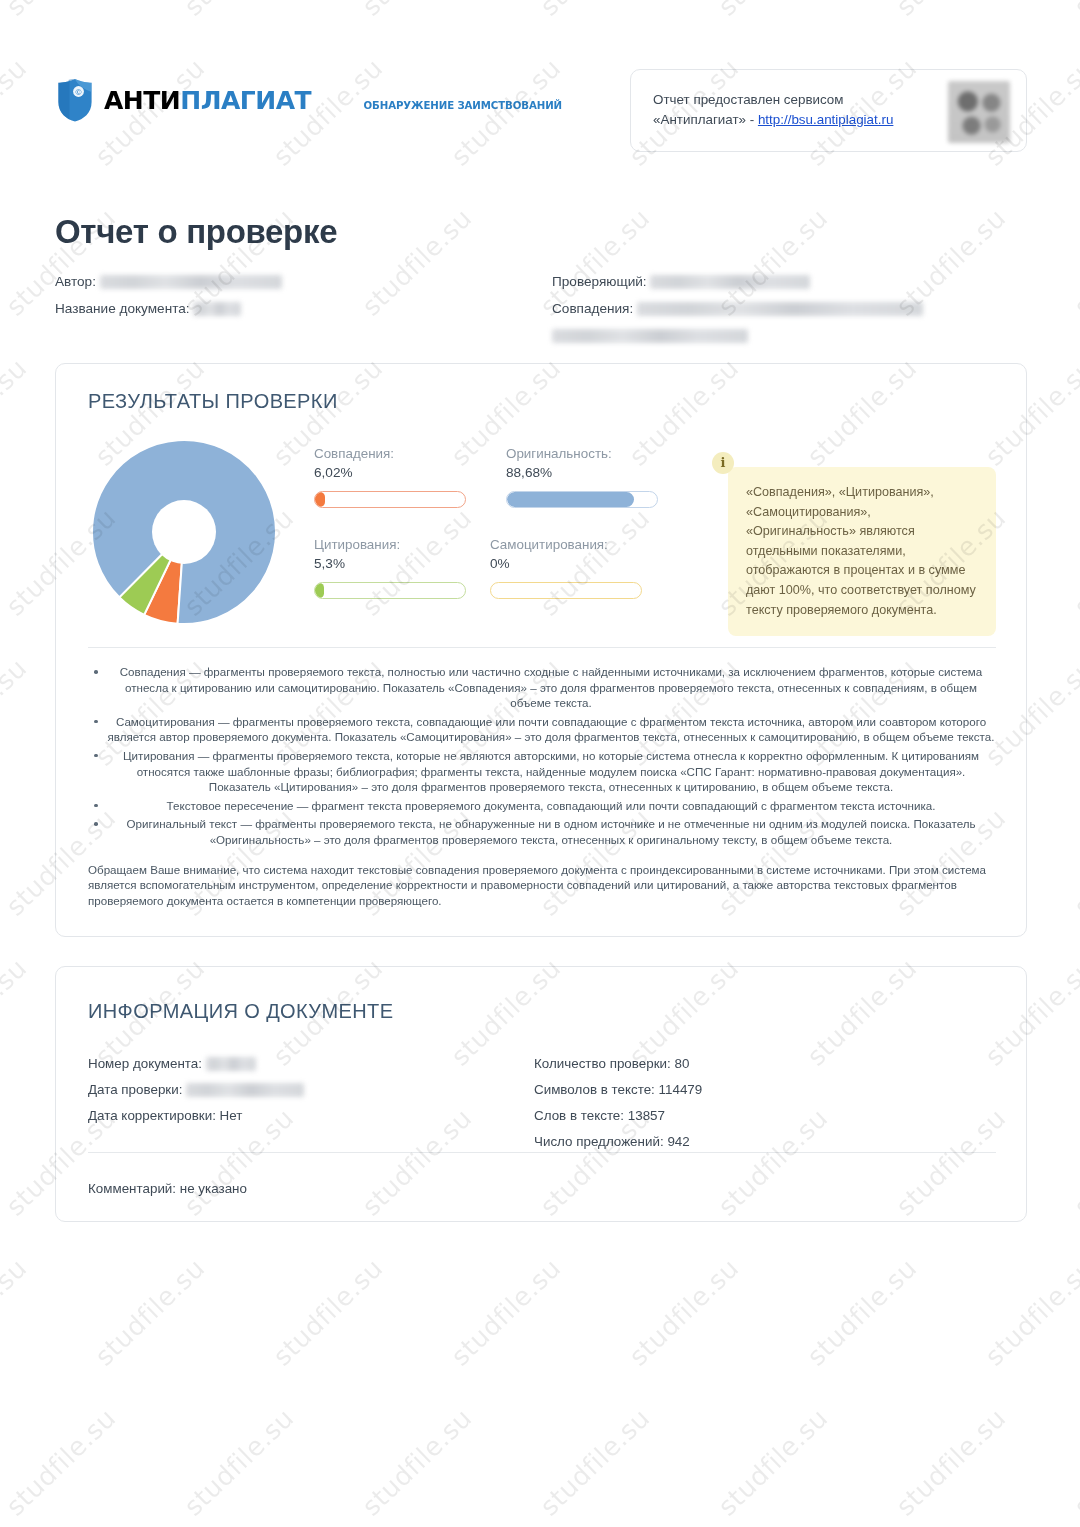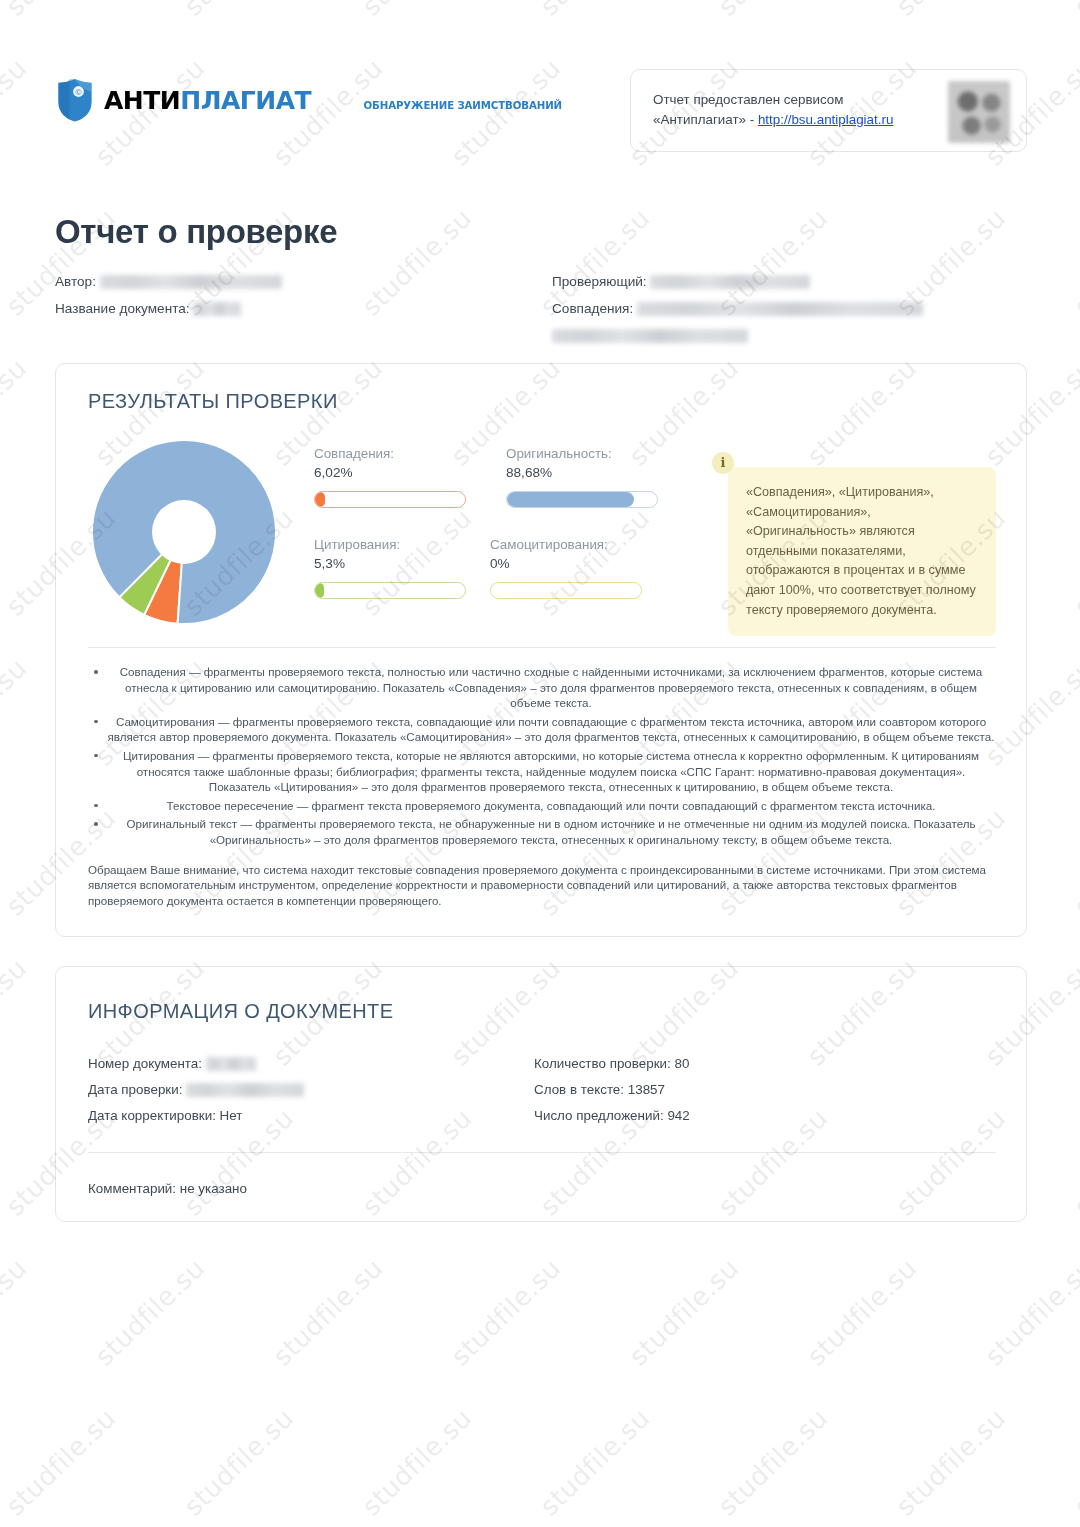--- a/index.html
+++ b/index.html
@@ -557,20 +557,24 @@
         <span>Нет</span>
       </div>
     </div>
 
     <div class="docinfo-fields di-right">
       <div class="di-line">
         <span>Количество проверки:</span>
         <span>80</span>
       </div>
       <div class="di-line">
+        <span>Символов в тексте:</span>
+        <span>114479</span>
+      </div>
+      <div class="di-line">
         <span>Слов в тексте:</span>
         <span>13857</span>
       </div>
       <div class="di-line">
         <span>Число предложений:</span>
         <span>942</span>
       </div>
     </div>
 
     <div class="divider" id="docinfo-divider"></div>

